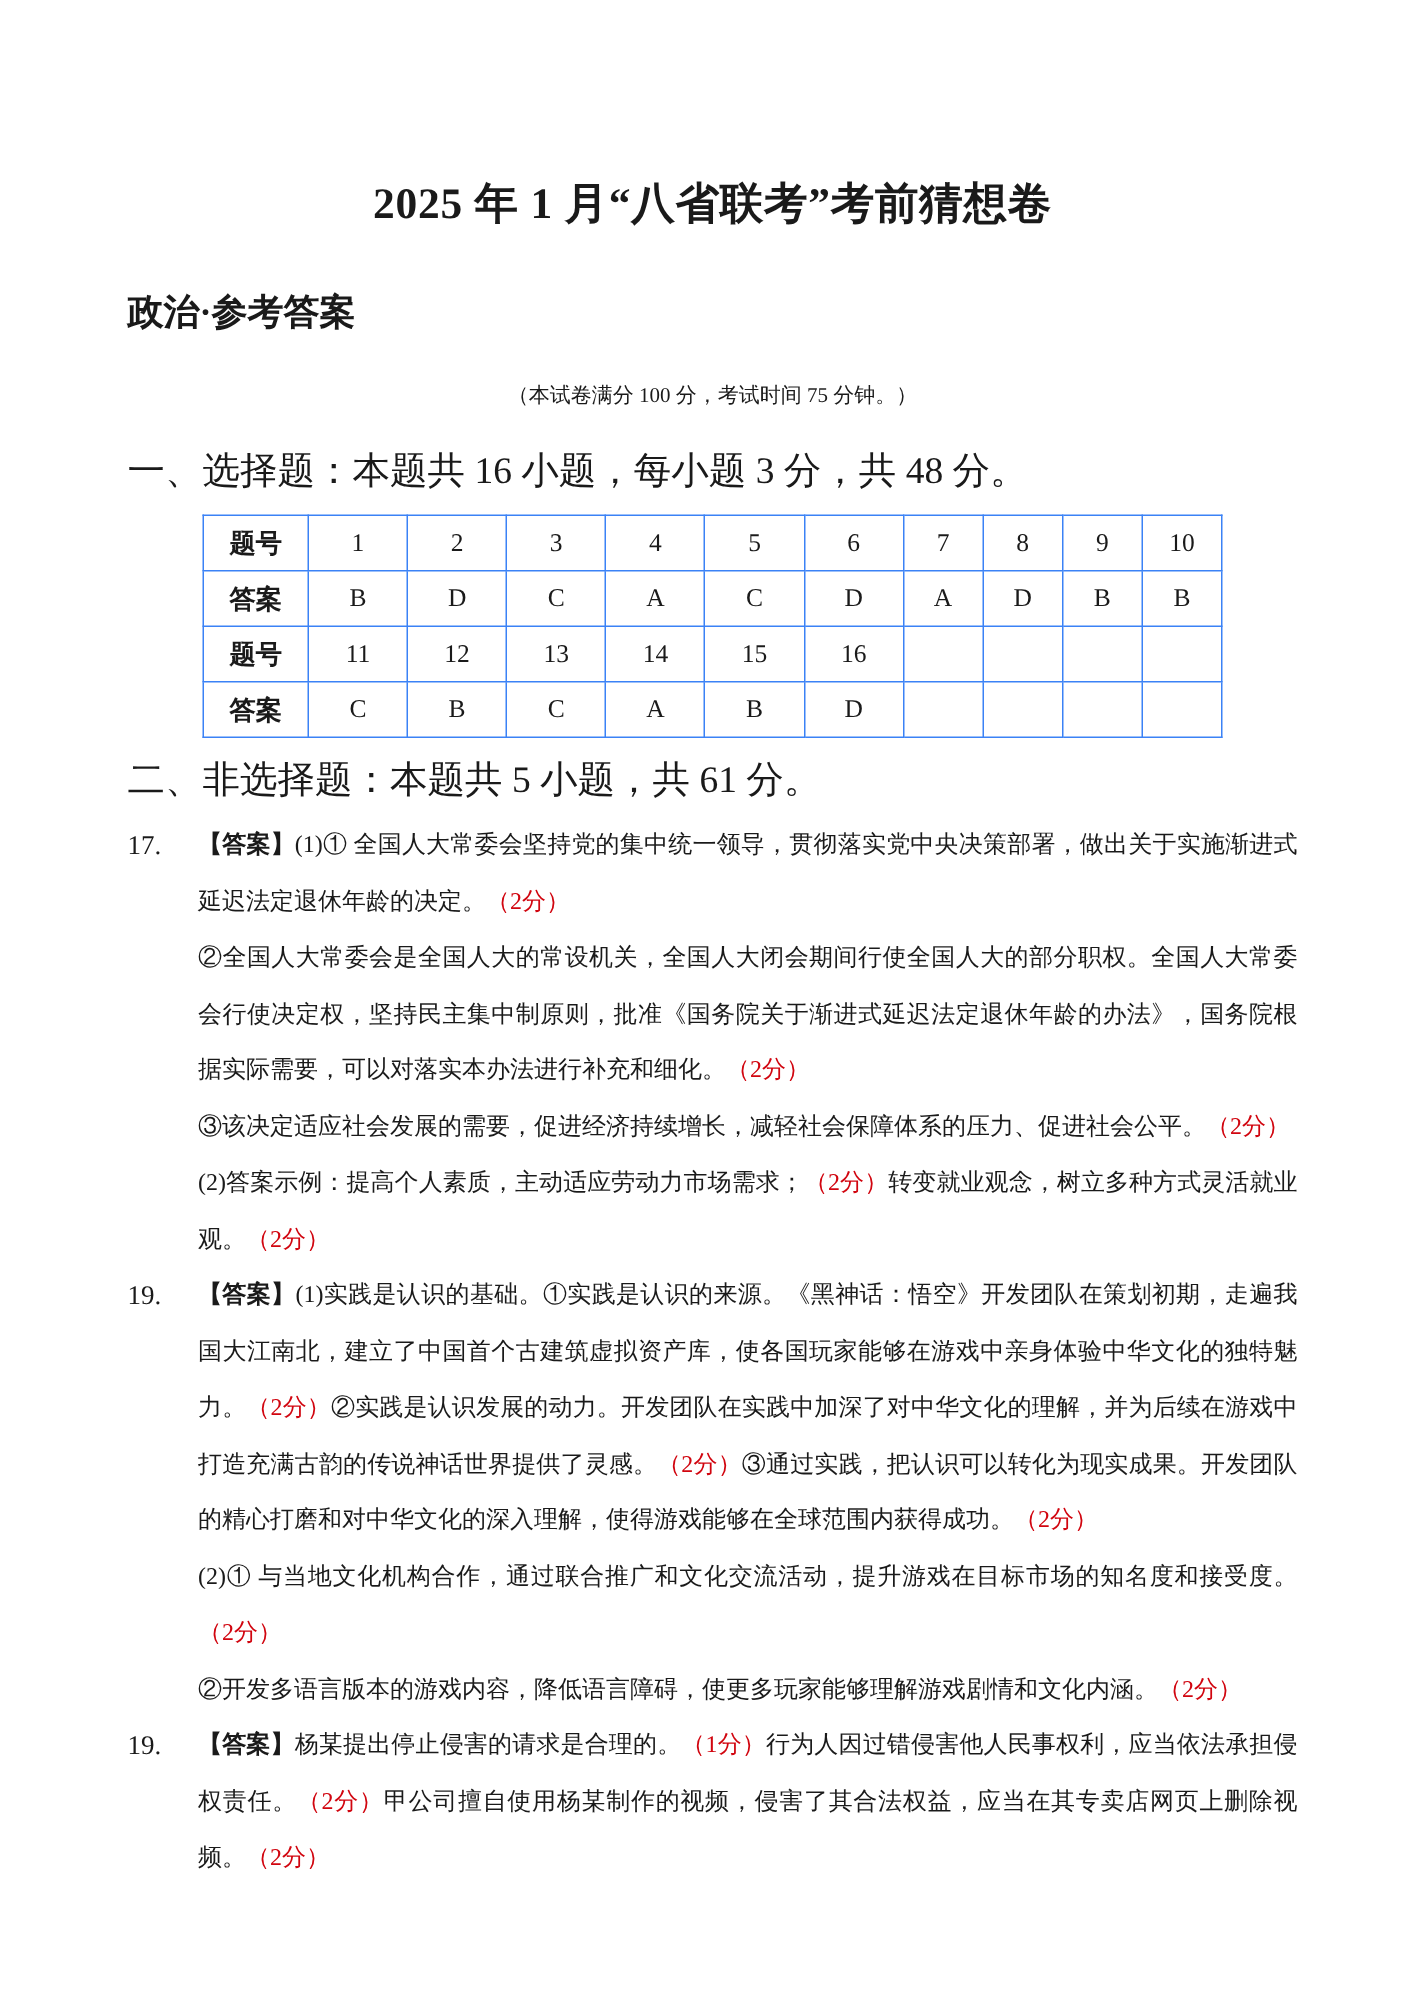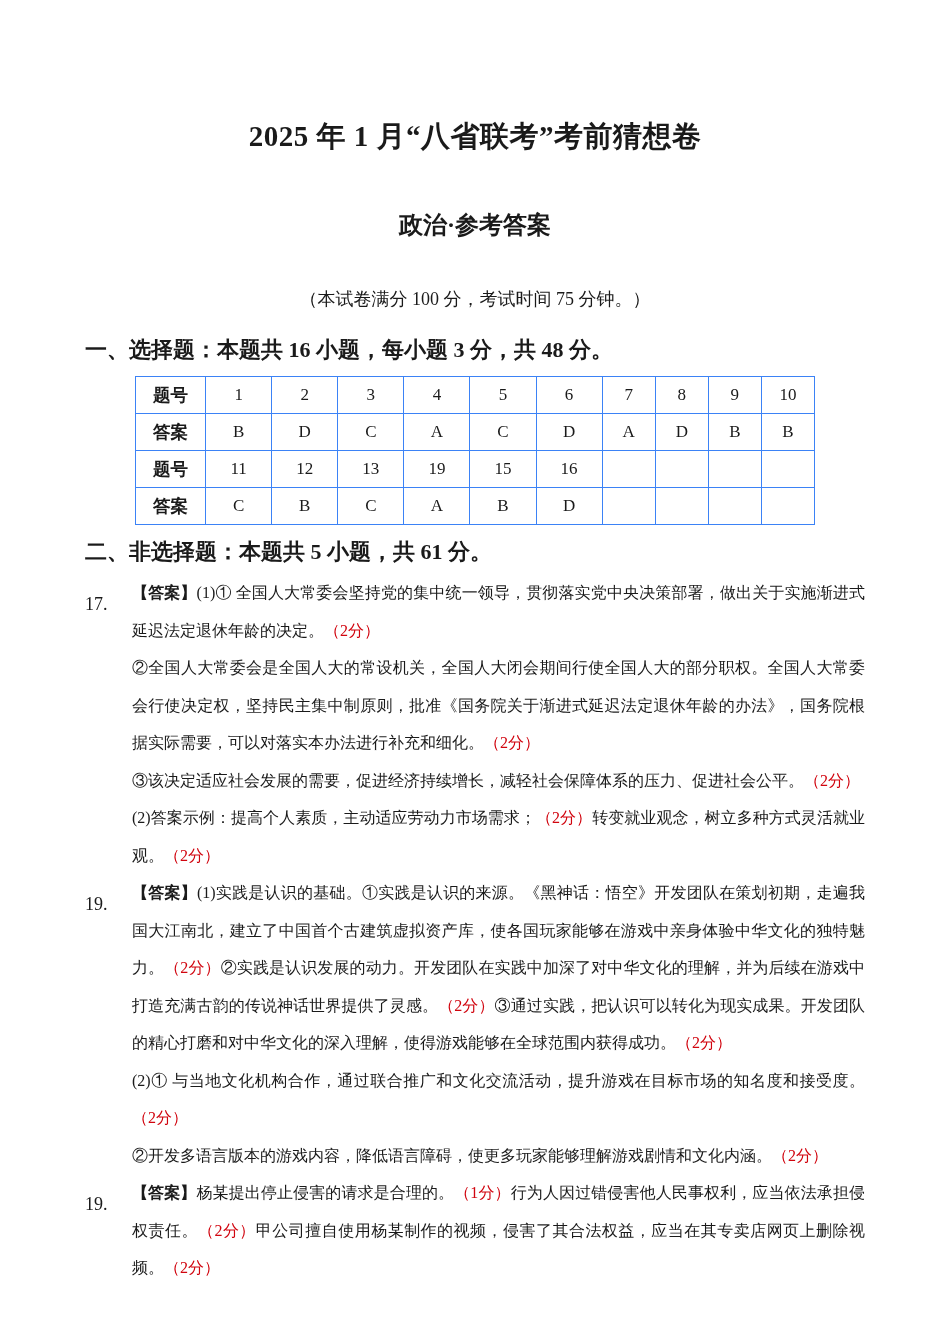--- a/index.html
+++ b/index.html
@@ -27,39 +27,39 @@
   .doc-title {
     margin: 0;
     padding-top: 118px;
     text-align: center;
     font-size: 29px;
     font-weight: bold;
     letter-spacing: 0.5px;
     line-height: 1.3;
   }
   .doc-subtitle {
-    margin: 16px;
+    margin: 0;
     padding-top: 38px;
-    text-align: center;
+    text-align: left;
     font-size: 24px;
     font-weight: bold;
     line-height: 1.3;
   }
   .doc-note {
     margin: 0;
     padding-top: 31px;
     text-align: center;
-    font-size: 18px;
+    font-size: 14px;
     line-height: 1.3;
   }
 
   
   .section-heading {
-    font-size: 22px;
-    font-weight: bold;
+    font-size: 25px;
+    font-weight: normal;
     line-height: 1.3;
     margin: 0;
   }
   #sec1-heading { padding-top: 25px; }
   #sec2-heading { padding-top: 13px; }
 
   
   .answer-table-wrap {
     padding-top: 11px;
     padding-left: 50px;
@@ -91,21 +91,21 @@
     padding-top: 8px;
   }
   .qblock {
     position: relative;
     padding-left: 47px;
     margin: 0 0 0 0;
   }
   .qnum {
     position: absolute;
     left: 0;
-    top: 12px;
+    top: 0;
     width: 40px;
     text-align: left;
     font-size: 18px;
     line-height: 37.5px;
   }
   .para {
     font-size: 16px;
     line-height: 37.5px;
     text-align: justify;
     text-justify: inter-ideograph;
@@ -170,21 +170,21 @@
           <td>A</td>
           <td>D</td>
           <td>B</td>
           <td>B</td>
         </tr>
         <tr>
           <td class="hdr">题号</td>
           <td>11</td>
           <td>12</td>
           <td>13</td>
-          <td>19</td>
+          <td>14</td>
           <td>15</td>
           <td>16</td>
           <td></td>
           <td></td>
           <td></td>
           <td></td>
         </tr>
         <tr>
           <td class="hdr">答案</td>
           <td>C</td>

